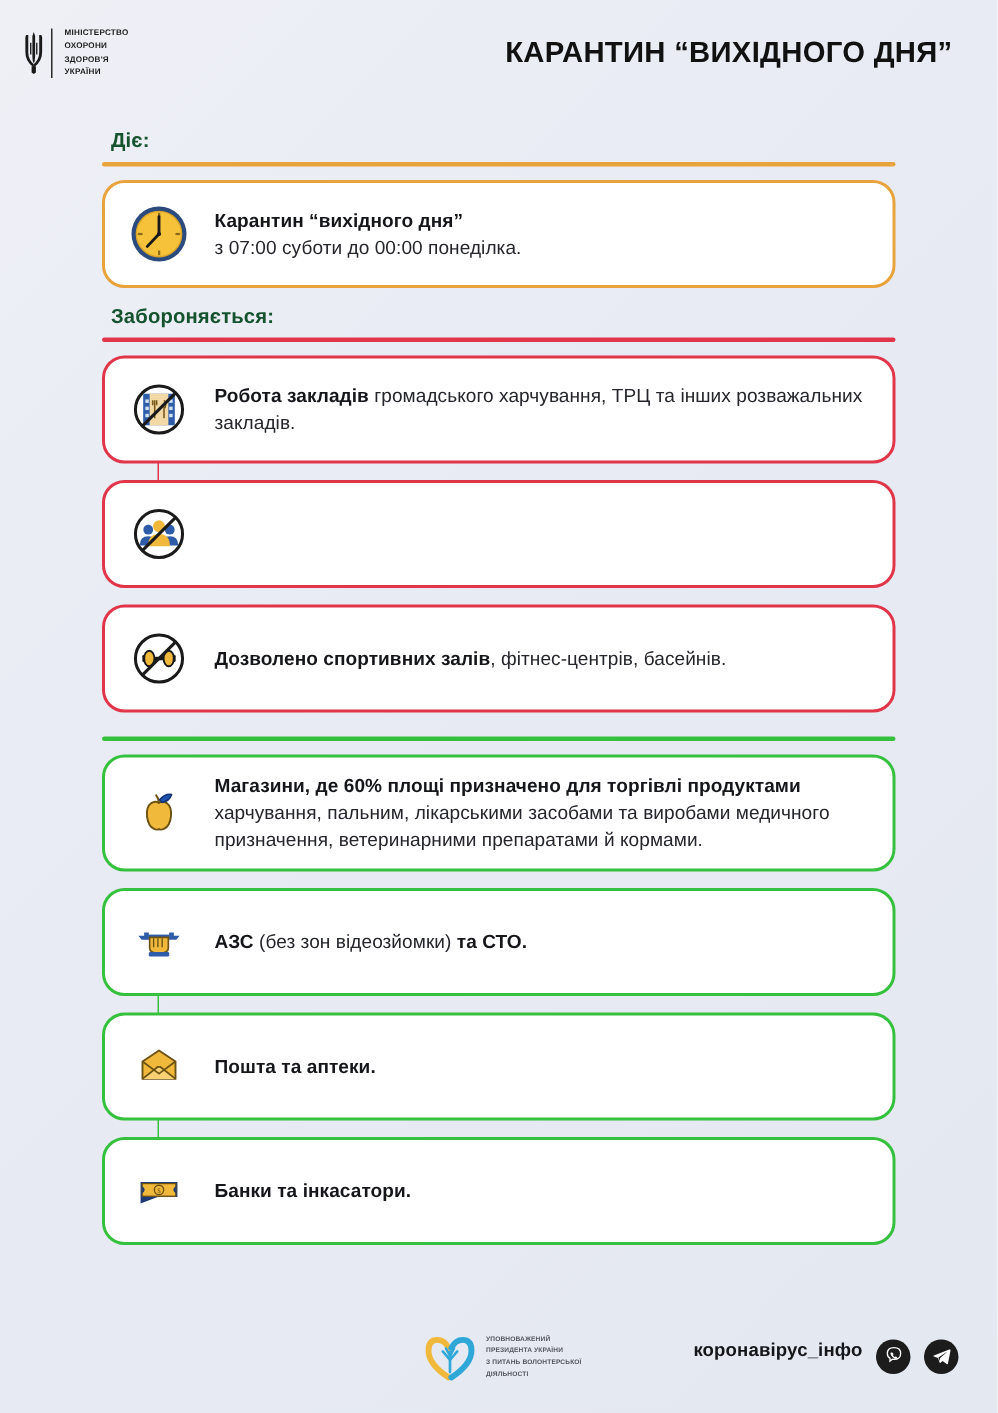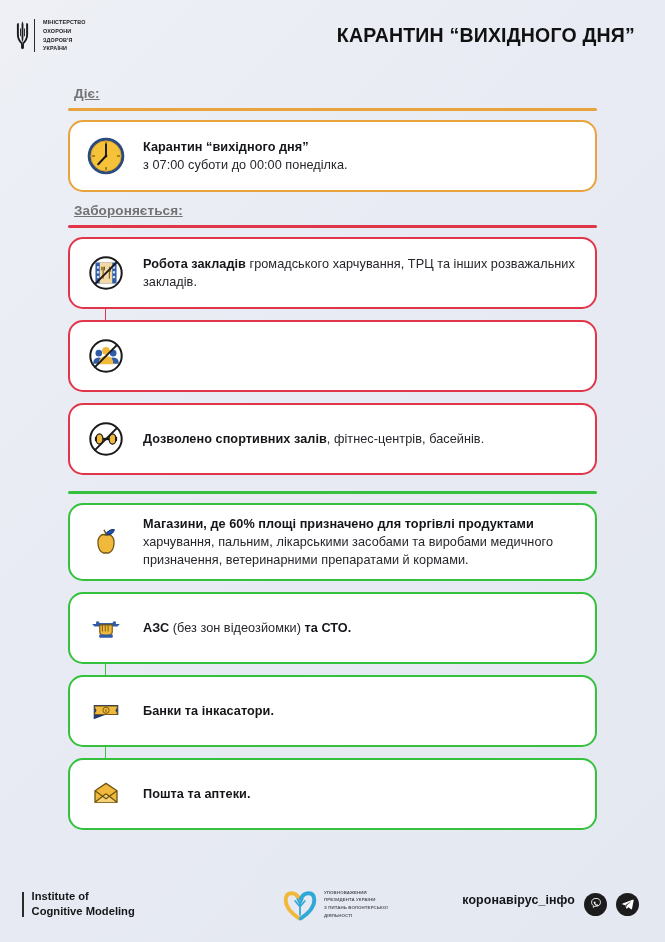--- a/index.html
+++ b/index.html
@@ -63,24 +63,23 @@
   }
 
   
   .content { padding: 0 68px 0 68px; }
 
   .section { margin-bottom: 2px; }
 
   .section-head {
     font-size: 13.5px;
     font-weight: 700;
-    color: #737373;
+    color: #14532d;
     letter-spacing: 0.1px;
     padding-left: 6px;
-    text-decoration: underline;
   }
   .section-rule {
     height: 3px;
     border-radius: 2px;
     margin-top: 7px;
     margin-bottom: 9px;
   }
 
   
   .cards { position: relative; }
@@ -346,55 +345,50 @@
           </svg>
         </div>
         <div class="card-text">
           <b>АЗС</b><span> (без зон відеозйомки) </span><b>та СТО.</b>
         </div>
       </div>
 
       <div class="card">
         <div class="card-icon">
           <svg viewBox="0 0 48 48" width="44" height="44">
+            <path d="M12 20.4 L24 12.4 L36 20.4 L36 33 L12 33 Z" fill="#f0b93c" stroke="#6d5313" stroke-width="1.4" stroke-linejoin="round"></path>
+            <path d="M12 33 L23.2 24.2 L24 24.2 L24.8 24.2 L36 33" fill="#f7d173" stroke="#6d5313" stroke-width="1.3" stroke-linejoin="round"></path>
+            <path d="M12 20.4 L24 29.2 L36 20.4" fill="none" stroke="#6d5313" stroke-width="1.3" stroke-linejoin="round"></path>
+          </svg>
+        </div>
+        <div class="card-text">
+          <b>Пошта та аптеки.</b>
+        </div>
+      </div>
+
+      <div class="card">
+        <div class="card-icon">
+          <svg viewBox="0 0 48 48" width="44" height="44">
             <path d="M10.6 17.4 L37.4 17.4 L37.4 28.4 L23 28.4 L10.6 33 Z" fill="#1d3a74"></path>
             <rect x="11.8" y="18.6" width="24.4" height="9.2" fill="#f0b93c" stroke="#6d5313" stroke-width="0.9"></rect>
             <path d="M11.8 20.6 Q15.4 23.2 11.8 25.8 M36.2 20.6 Q32.6 23.2 36.2 25.8" fill="#1d3a74"></path>
             <circle cx="24" cy="23.2" r="3.4" fill="none" stroke="#6d5313" stroke-width="1"></circle>
             <text x="24" y="25.6" font-size="5" text-anchor="middle" fill="#6d5313" font-family="'Liberation Serif', serif">$</text>
           </svg>
         </div>
         <div class="card-text">
           <b>Банки та інкасатори.</b>
         </div>
       </div>
-
-      <div class="card">
-        <div class="card-icon">
-          <svg viewBox="0 0 48 48" width="44" height="44">
-            <path d="M12 20.4 L24 12.4 L36 20.4 L36 33 L12 33 Z" fill="#f0b93c" stroke="#6d5313" stroke-width="1.4" stroke-linejoin="round"></path>
-            <path d="M12 33 L23.2 24.2 L24 24.2 L24.8 24.2 L36 33" fill="#f7d173" stroke="#6d5313" stroke-width="1.3" stroke-linejoin="round"></path>
-            <path d="M12 20.4 L24 29.2 L36 20.4" fill="none" stroke="#6d5313" stroke-width="1.3" stroke-linejoin="round"></path>
-          </svg>
-        </div>
-        <div class="card-text">
-          <b>Пошта та аптеки.</b>
-        </div>
-      </div>
     </div>
   </div>
 </div>
 
 <div class="footer">
 
-  <div class="icm">
-    <div class="icm-bar"></div>
-    <div class="icm-text">Institute of
-Cognitive Modeling</div>
-  </div>
 
   <div class="volunteer">
     <svg width="36" height="34" viewBox="0 0 40 38">
       <path d="M19 35 Q4 25 4 15 Q4 7 10.5 7 Q16 7 19 13" fill="none" stroke="#f0b93c" stroke-width="4.4" stroke-linecap="round"></path>
       <path d="M21 35 Q36 25 36 15 Q36 7 29.5 7 Q24 7 21 13" fill="none" stroke="#2fa8d8" stroke-width="4.4" stroke-linecap="round"></path>
       <path d="M20 31 L20 16" stroke="#2fa8d8" stroke-width="2" stroke-linecap="round"></path>
       <path d="M20 22 L14.6 15.6 M20 22 L25.4 15.6 M20 19 L17 13.4 M20 19 L23 13.4" stroke="#2fa8d8" stroke-width="1.9" stroke-linecap="round" fill="none"></path>
     </svg>
     <div class="volunteer-text">УПОВНОВАЖЕНИЙ
 ПРЕЗИДЕНТА УКРАЇНИ

